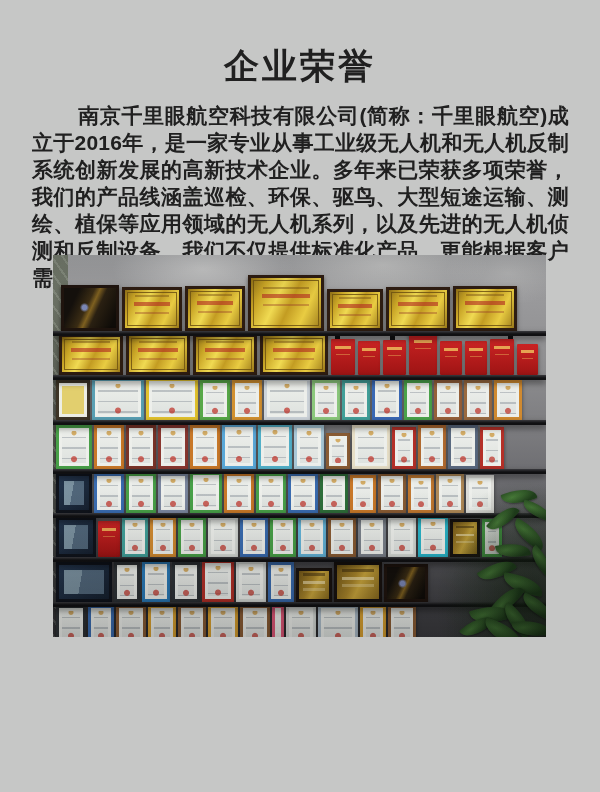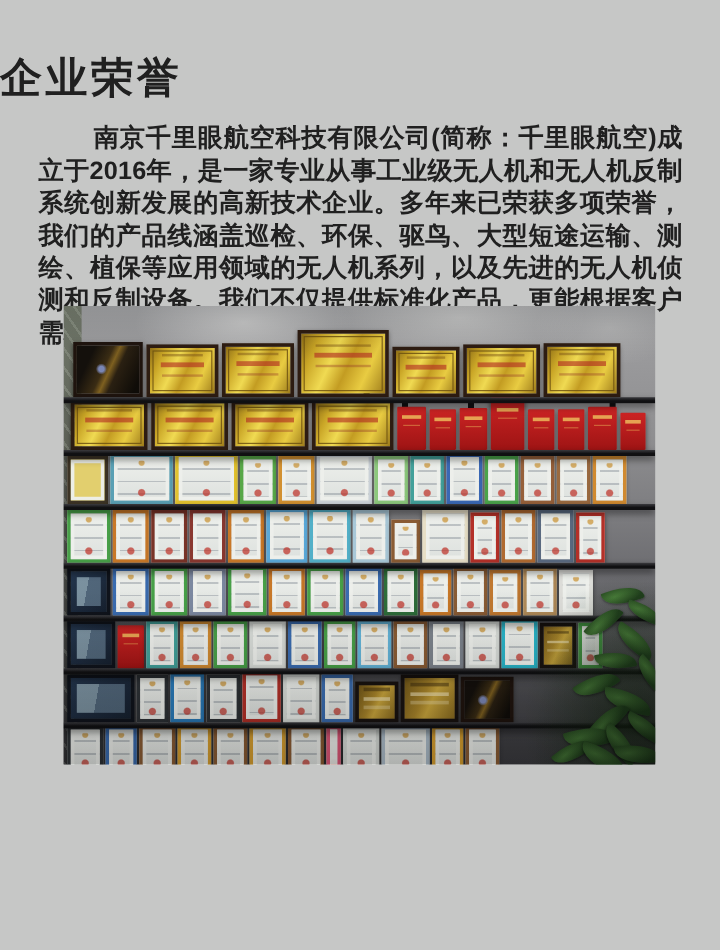--- a/index.html
+++ b/index.html
@@ -16,21 +16,21 @@
     overflow:hidden;
     color:var(--c-ink,#202020);
   }
   .title{
     margin:0;
     padding-top:44px;
     font-size:35px;
     line-height:44px;
     font-weight:700;
     letter-spacing:3px;
-    text-align:left;
+    text-align:center;
     color:var(--c-ink,#1c1c1c);
   }
   .intro{
     margin:14px 31px 0 32px;
     font-size:21px;
     line-height:27px;
     font-weight:700;
     letter-spacing:.2px;
     text-align:justify;
     text-indent:2.2em;

